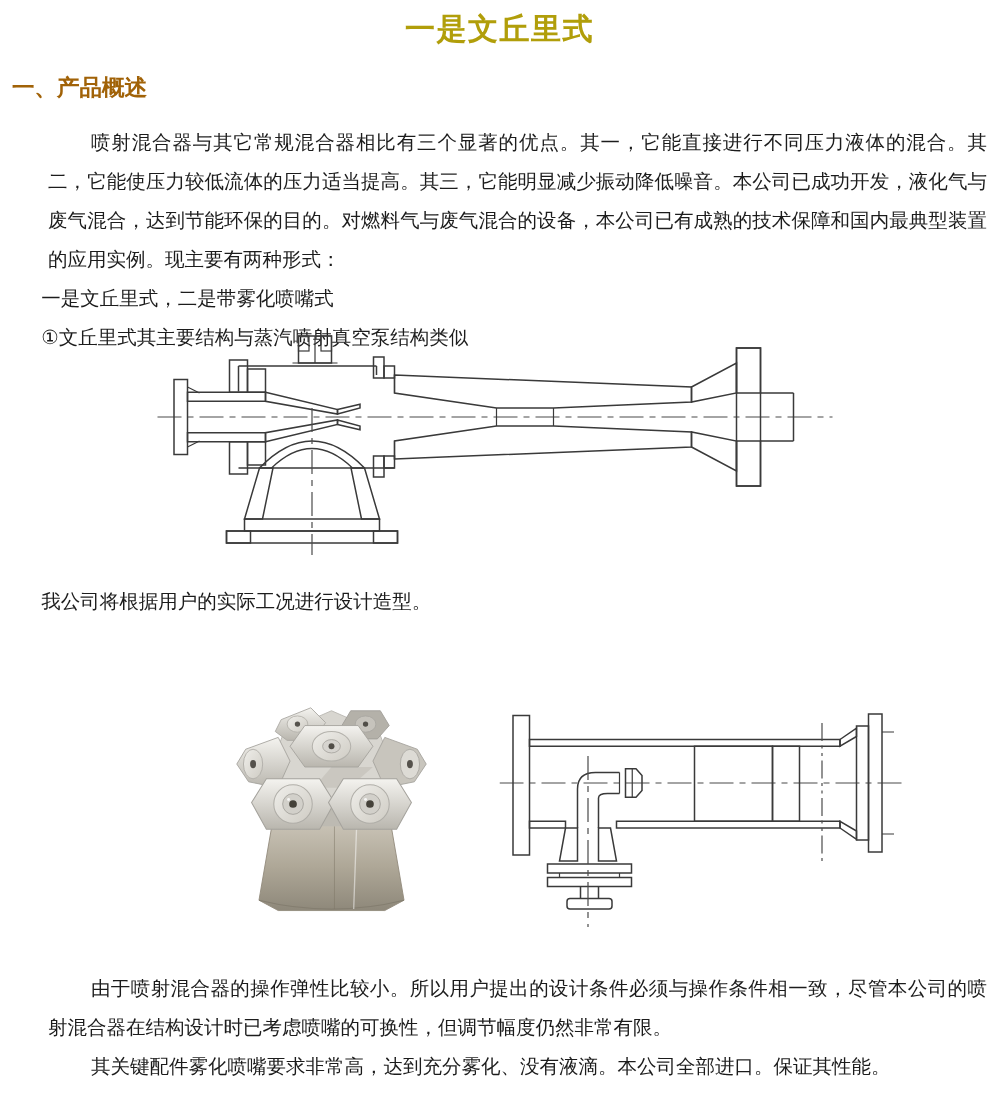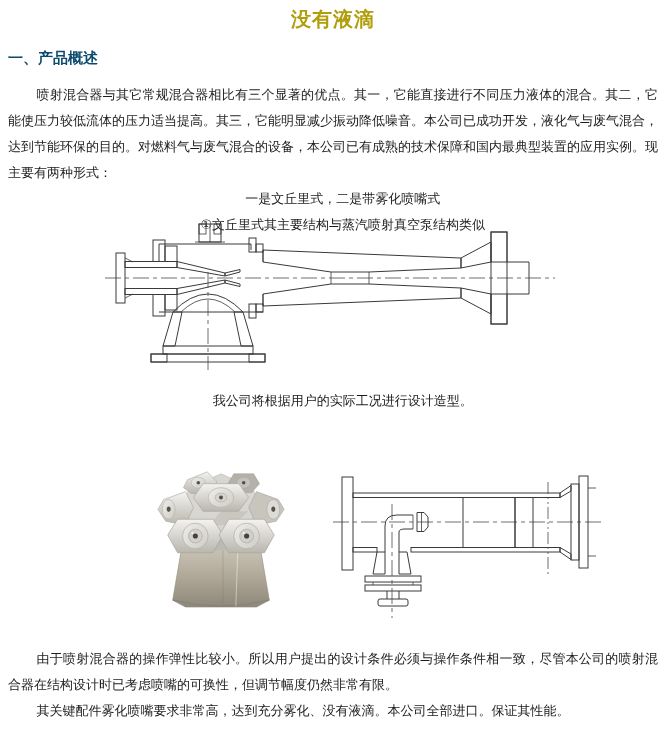--- a/index.html
+++ b/index.html
@@ -5,44 +5,44 @@
   html,body{margin:0;padding:0;background:#ffffff;}
   .page{
     position:relative;width:666px;height:734px;background:#ffffff;overflow:hidden;
     font-family:"Liberation Sans","DejaVu Sans",sans-serif;color:#1c1c1c;
   }
   .doc-title{
     position:absolute;top:6px;left:0;width:666px;text-align:center;
     font-size:20px;font-weight:bold;color:#b19e0a;letter-spacing:1px;
   }
   .sec-heading{
-    position:absolute;top:49px;left:8px;font-size:15px;font-weight:bold;color:#0c4a6e;
+    position:absolute;top:49px;left:8px;font-size:15px;font-weight:bold;color:#a16207;
   }
   .txtblock{position:absolute;left:8px;width:650px;font-size:13px;line-height:26px;color:#1c1c1c;}
   .txtblock p{margin:0;text-align:justify;}
-  p.indent{text-indent:2.2em;}
-  p.listline{padding-left:1.5em;text-align:center;}
+  p.indent{text-indent:2.2em;margin-left:24px;}
+  p.listline{padding-left:1.5em;text-align:left;}
   #block-intro{top:82px;}
   #block-design{top:388px;}
   #block-notes{top:646px;}
   .fig{position:absolute;}
   #fig-venturi{top:218px;left:103px;}
   #fig-photo{top:462px;left:137px;}
   #fig-atomizer{top:458px;left:333px;}
   svg .ln{stroke:#3a3a3a;stroke-width:1;fill:none;}
   svg .thin{stroke:#3a3a3a;stroke-width:.8;fill:none;}
   svg .cl{stroke:#4a4a4a;stroke-width:.8;fill:none;stroke-dasharray:16 4 4 4;}
   svg .ph{stroke:#4a4a4a;stroke-width:.8;fill:none;stroke-dasharray:12 3 2 3 2 3;}
 </style>
 </head>
 <body>
 
 <div class="page">
 
-  <div class="doc-title">没有液滴</div>
+  <div class="doc-title">一是文丘里式</div>
 
   <div class="sec-heading">一、产品概述</div>
 
   <div class="txtblock" id="block-intro">
     <p class="indent">喷射混合器与其它常规混合器相比有三个显著的优点。其一，它能直接进行不同压力液体的混合。其二，它能使压力较低流体的压力适当提高。其三，它能明显减少振动降低噪音。本公司已成功开发，液化气与废气混合，达到节能环保的目的。对燃料气与废气混合的设备，本公司已有成熟的技术保障和国内最典型装置的应用实例。现主要有两种形式：</p>
     <p class="listline">一是文丘里式，二是带雾化喷嘴式</p>
     <p class="listline">①文丘里式其主要结构与蒸汽喷射真空泵结构类似</p>
   </div>
 
   <div class="fig" id="fig-venturi">

